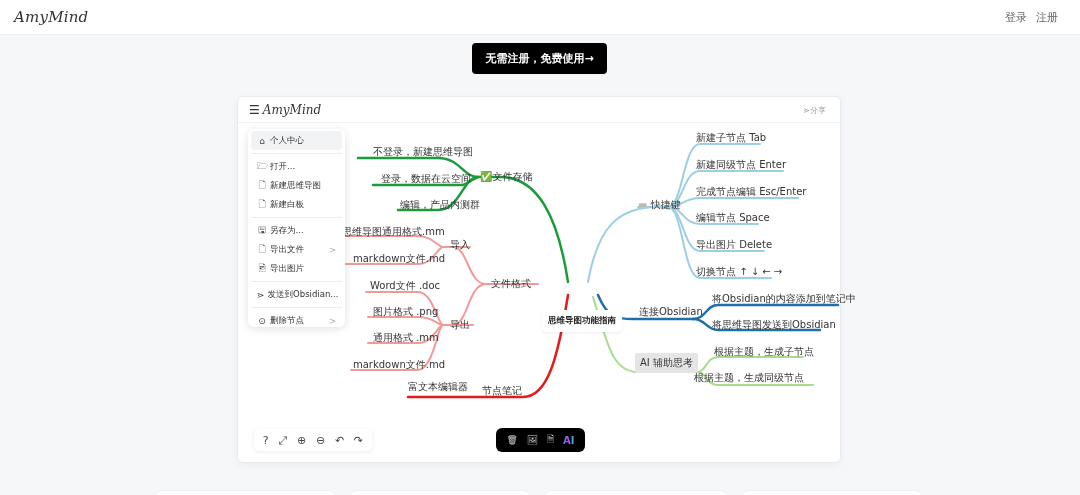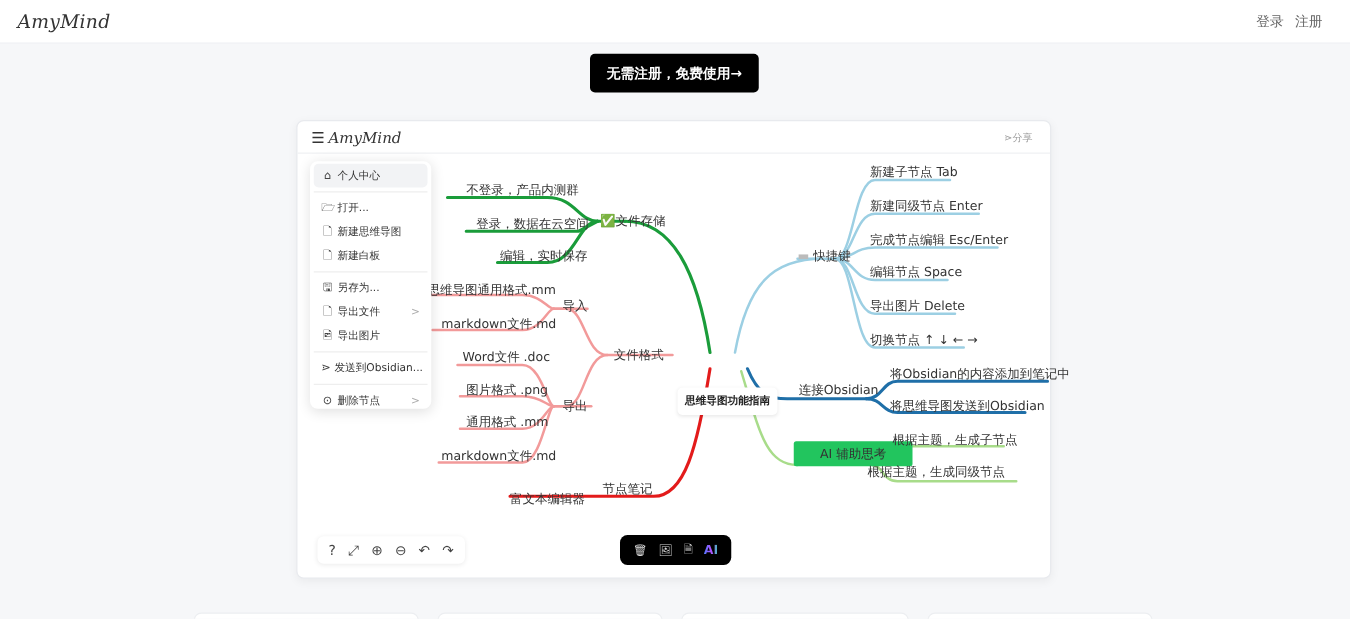--- a/index.html
+++ b/index.html
@@ -17,21 +17,21 @@
   .share { position: absolute; right: 14px; top: 8px; font-size: 8px; color: #999; cursor: pointer; }
   .dropdown { position: absolute; left: 10px; top: 32px; width: 97px; height: 198px; background: #fff; border-radius: 6px; box-shadow: 0 2px 10px rgba(0,0,0,0.12); padding: 2px 3px; font-size: 8.5px; color: #333; z-index: 5; }
   .dd-item { height: 19px; display: flex; align-items: center; padding: 0 6px; gap: 3px; border-radius: 4px; cursor: pointer; white-space: nowrap; position: relative; }
   .dd-item.active { background: #f2f3f5; }
   .dd-sep { height: 1px; background: #eee; margin: 3px 0; }
   .dd-arrow { position: absolute; right: 6px; color: #aaa; }
   .ico { display: inline-block; width: 10px; text-align: center; font-size: 9px; color: #444; }
   svg.map { position: absolute; left: 0; top: 0; }
   .node { position: absolute; font-size: 10px; color: #333; white-space: nowrap; cursor: pointer; }
   .root { position: absolute; left: 304px; top: 177px; background: #fff; padding: 5px 6px; border-radius: 4px; font-size: 8.5px; font-weight: bold; color: #222; box-shadow: 0 1px 3px rgba(0,0,0,0.08); cursor: pointer; margin-top: 36px; }
-  .ai-node { background: #22c55e; padding: 3px 21px; border-radius: 2px; }
+  .ai-node { background: #e5e5e5; padding: 3px 5px; border-radius: 2px; }
   .tools { position: absolute; left: 16px; top: 332px; width: 118px; height: 22px; background: #fff; border-radius: 5px; box-shadow: 0 1px 4px rgba(0,0,0,0.08); display: flex; align-items: center; justify-content: space-around; padding: 0 4px; }
   .tools span { font-size: 11px; color: #444; cursor: pointer; }
   .actions { position: absolute; left: 258px; top: 331px; width: 89px; height: 24px; background: #000; border-radius: 6px; display: flex; align-items: center; justify-content: space-around; padding: 0 6px; }
   .actions span { color: #ddd; font-size: 9px; cursor: pointer; }
   .actions .ai { font-weight: bold; background: linear-gradient(90deg,#4f7bff,#b04fff,#2fd3b0); -webkit-background-clip: text; background-clip: text; color: transparent; font-size: 10px; }
   .card { position: absolute; top: 490px; height: 20px; background: #fff; border: 1px solid #eceef1; border-radius: 6px; }
 </style>
 </head>
 <body>
 
@@ -101,36 +101,36 @@
     <g stroke="#a8dc8a" stroke-width="2">
       <path d="M355,200 C370,250 375,275 400,275"></path>
       <path d="M460,275 C468,275 468,260 480,260 L565,260"></path>
       <path d="M460,275 C468,275 468,288 480,288 L575,288"></path>
     </g>
   </svg>
 
   <div class="root">思维导图功能指南</div>
 
   <div class="node" style="left:242px;top:73px;">✅文件存储</div>
-  <div class="node" style="left:135px;top:48px;">不登录，产品内测群</div>
+  <div class="node" style="left:135px;top:48px;">不登录，新建思维导图</div>
   <div class="node" style="left:143px;top:75px;text-align:center;">登录，数据在云空间</div>
-  <div class="node" style="left:162px;top:101px;">编辑，实时保存</div>
+  <div class="node" style="left:162px;top:101px;">编辑，产品内测群</div>
 
   <div class="node" style="left:253px;top:180px;">文件格式</div>
   <div class="node" style="left:212px;top:141px;">导入</div>
   <div class="node" style="left:104px;top:128px;">思维导图通用格式.mm</div>
   <div class="node" style="left:115px;top:155px;">markdown文件.md</div>
   <div class="node" style="left:212px;top:221px;">导出</div>
   <div class="node" style="left:132px;top:182px;">Word文件 .doc</div>
   <div class="node" style="left:135px;top:208px;">图片格式 .png</div>
   <div class="node" style="left:135px;top:234px;">通用格式 .mm</div>
   <div class="node" style="left:115px;top:261px;">markdown文件.md</div>
 
   <div class="node" style="left:244px;top:287px;">节点笔记</div>
-  <div class="node" style="left:170px;top:295px;">富文本编辑器</div>
+  <div class="node" style="left:170px;top:283px;">富文本编辑器</div>
 
   <div class="node" style="left:400px;top:101px;"><span style="color:#bbb;">▬ </span><span>快捷键</span></div>
   <div class="node" style="left:458px;top:34px;">新建子节点 Tab</div>
   <div class="node" style="left:458px;top:61px;">新建同级节点 Enter</div>
   <div class="node" style="left:458px;top:88px;">完成节点编辑 Esc/Enter</div>
   <div class="node" style="left:458px;top:114px;">编辑节点 Space</div>
   <div class="node" style="left:458px;top:141px;">导出图片 Delete</div>
   <div class="node" style="left:458px;top:168px;">切换节点 ↑ ↓ ← →</div>
 
   <div class="node" style="left:401px;top:208px;">连接Obsidian</div>

